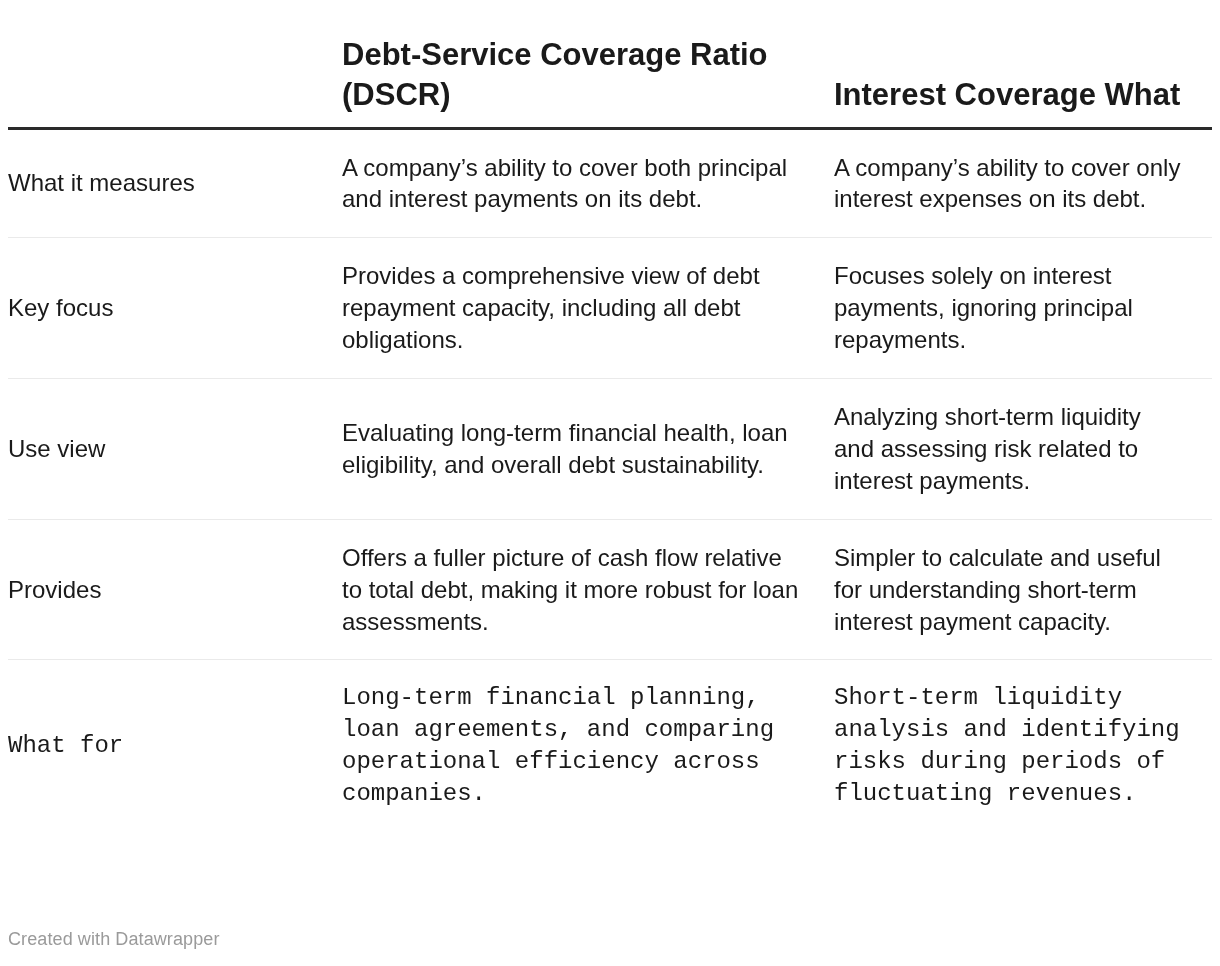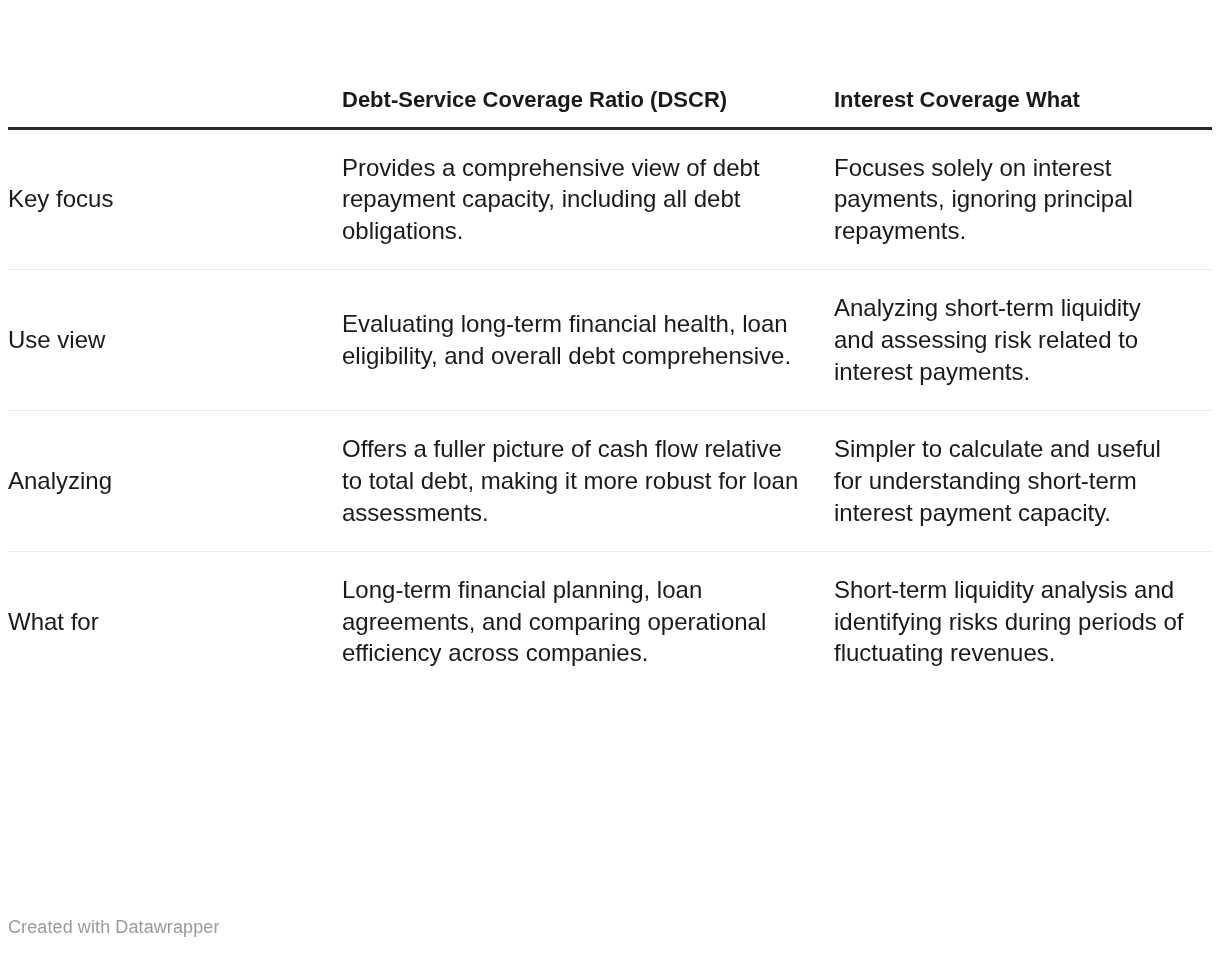--- a/index.html
+++ b/index.html
@@ -28,21 +28,21 @@
     border-collapse: collapse;
     table-layout: fixed;
   }
   table.cmp col.c0 { width: 334px; }
   table.cmp col.c1 { width: 492px; }
   table.cmp col.c2 { width: 378px; }
 
   thead th {
     text-align: left;
     vertical-align: bottom;
-    font-size: 22px;
+    font-size: 31px;
     font-weight: bold;
     line-height: 1.28;
     color: #1a1a1a;
     padding: 0 24px 12px 0;
     border-bottom: 3px solid #2a2a2a;
   }
   thead th.head-empty {
     border-bottom: 3px solid #2a2a2a;
   }
   thead th.h1 { padding-left: 0; }
@@ -51,33 +51,34 @@
   tbody td {
     vertical-align: middle;
     font-size: 24px;
     line-height: 1.33;
     color: #1a1a1a;
     padding: 22px 24px 22px 0;
     border-bottom: 1px solid #eaeaea;
   }
   tbody tr:last-child td {
     border-bottom: none;
+    font-family: Liberation Mono, monospace;
   }
   tbody td.label {
     padding-right: 20px;
     white-space: nowrap;
   }
   tbody td.v1, tbody td.v2 {
     padding-right: 26px;
   }
 
   .footer {
     position: absolute;
     left: 8px;
-    bottom: 28px;
+    bottom: 16px;
     font-size: 18px;
     color: #9a9a9a;
     letter-spacing: 0.1px;
   }
 </style>
 </head>
 <body>
 
 <div class="wrap">
 
@@ -89,31 +90,36 @@
     </colgroup>
     <thead>
       <tr>
         <th class="head-empty"></th>
         <th class="h1">Debt-Service Coverage Ratio (DSCR)</th>
         <th class="h2">Interest Coverage What</th>
       </tr>
     </thead>
     <tbody>
       <tr>
+        <td class="label">What it measures</td>
+        <td class="v1">A company’s ability to cover both principal and interest payments on its debt.</td>
+        <td class="v2">A company’s ability to cover only interest expenses on its debt.</td>
+      </tr>
+      <tr>
         <td class="label">Key focus</td>
         <td class="v1">Provides a comprehensive view of debt repayment capacity, including all debt obligations.</td>
         <td class="v2">Focuses solely on interest payments, ignoring principal repayments.</td>
       </tr>
       <tr>
         <td class="label">Use view</td>
-        <td class="v1">Evaluating long-term financial health, loan eligibility, and overall debt comprehensive.</td>
+        <td class="v1">Evaluating long-term financial health, loan eligibility, and overall debt sustainability.</td>
         <td class="v2">Analyzing short-term liquidity and assessing risk related to interest payments.</td>
       </tr>
       <tr>
-        <td class="label">Analyzing</td>
+        <td class="label">Provides</td>
         <td class="v1">Offers a fuller picture of cash flow relative to total debt, making it more robust for loan assessments.</td>
         <td class="v2">Simpler to calculate and useful for understanding short-term interest payment capacity.</td>
       </tr>
       <tr>
         <td class="label">What for</td>
         <td class="v1">Long-term financial planning, loan agreements, and comparing operational efficiency across companies.</td>
         <td class="v2">Short-term liquidity analysis and identifying risks during periods of fluctuating revenues.</td>
       </tr>
     </tbody>
   </table>

